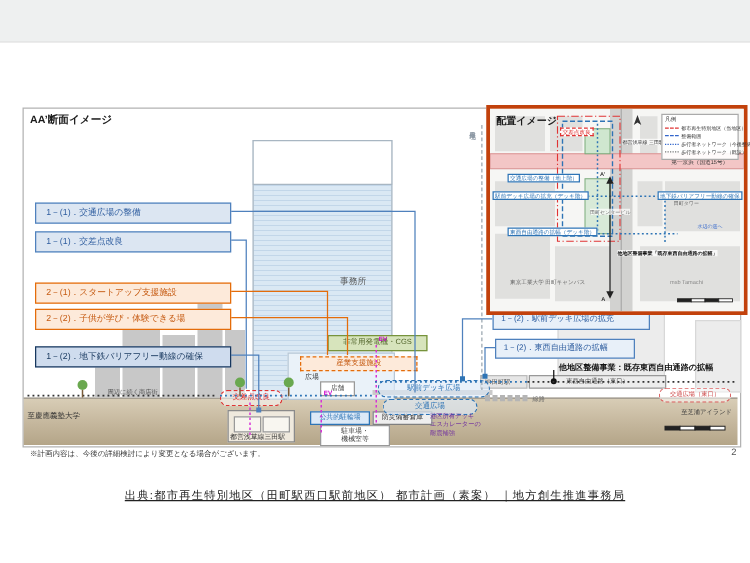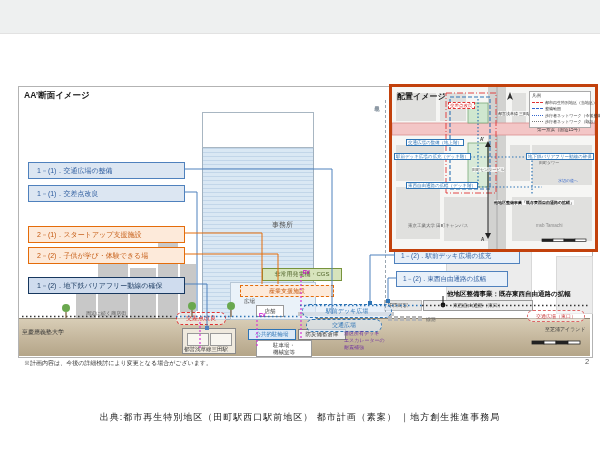--- a/index.html
+++ b/index.html
@@ -55,21 +55,21 @@
   .ins-blue{color:#2e74b5;border:1px solid #2e74b5;background:#fff;padding:0 1px;}
   .ins-red{color:#d22;border:1px dashed #e03333;background:#fff;padding:0 1px;}
   .ins-gray{color:#666;}
   .ins-dark{color:#333;}
   .ins-bold{color:#111;font-weight:bold;font-size:4.5px;}
   .ins-bluetxt{color:#36c;}
   #imap{left:0;top:0;width:203px;height:162px;z-index:21;}
   
   #note{left:24px;top:359px;font-size:6px;color:#333;z-index:16;}
   #pagenum{left:585px;top:357px;font-size:7.5px;color:#555;z-index:16;}
-  #caption{left:0;top:411px;width:600px;text-align:center;font-size:9px;color:#222;letter-spacing:1px;z-index:16;}
+  #caption{left:0;top:390px;width:600px;text-align:center;font-size:9px;color:#222;letter-spacing:1px;z-index:16;text-decoration:underline;}
   #boundary-txt{left:374px;top:102px;font-size:5px;color:#8a96a2;writing-mode:vertical-rl;z-index:9;}
 </style>
 </head>
 <body>
 
 <div id="slide">
   <div id="topband" class="abs"></div>
 
   <div id="frame" class="abs"></div>
   <div id="sec-title" class="abs">AA’断面イメージ</div>

